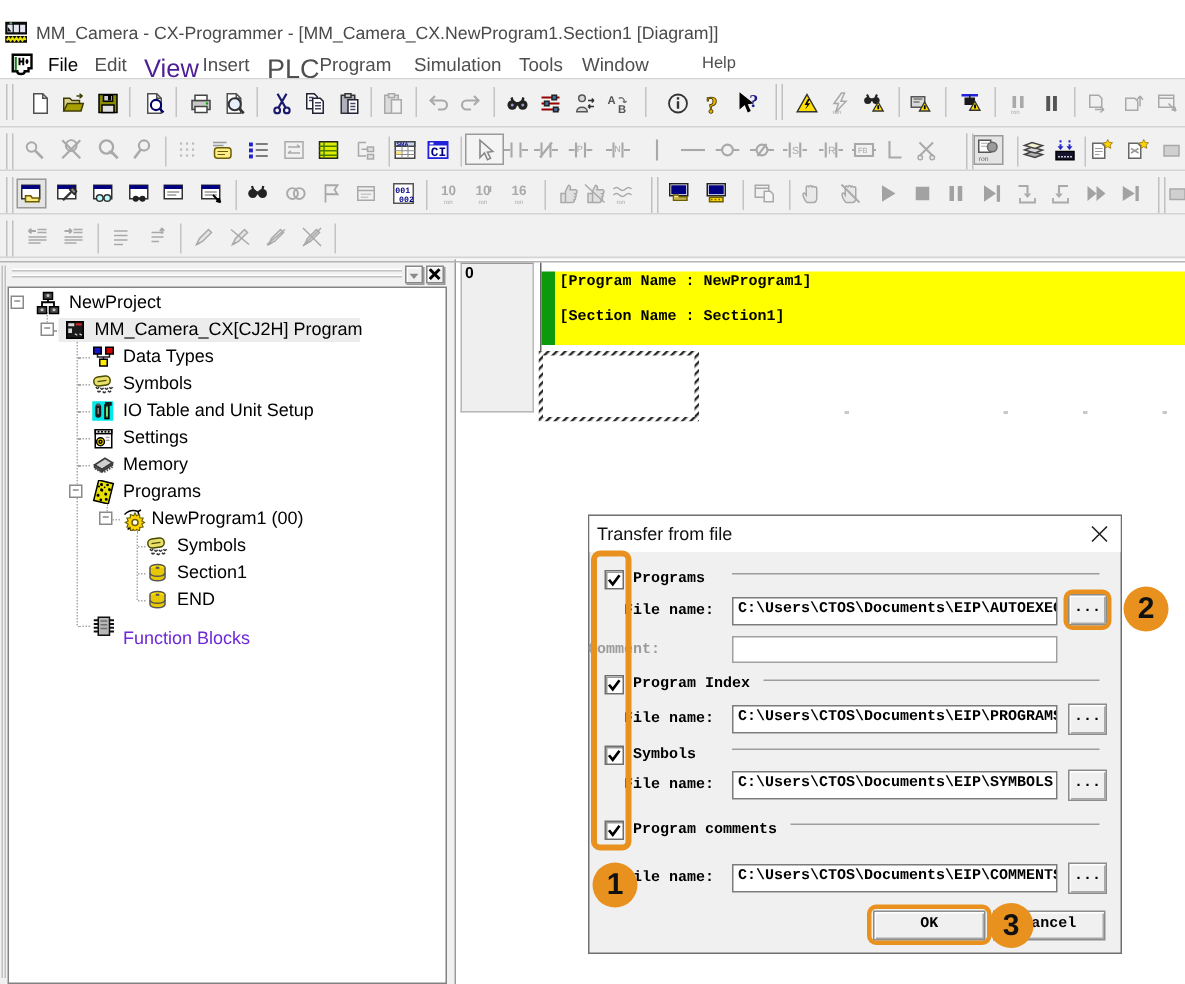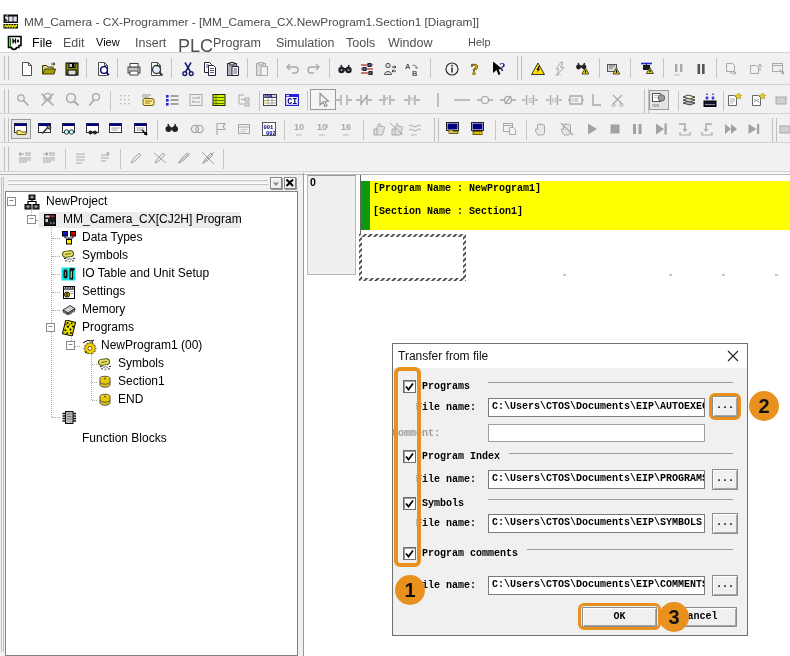--- a/index.html
+++ b/index.html
@@ -12,21 +12,21 @@
     <path d="M1.5 13 l1.3-1.8 1.3 1.8 1.3-1.8 1.3 1.8 1.3-1.8 1.3 1.8 1.3-1.8 1.3 1.8 1.3-1.8 1 1.4" stroke="#e8e000" fill="none" stroke-width="1.4"></path>
   </svg>
 <div class="tt" style="left:24px;top:15px;font-size:11.8px;letter-spacing:0px;color:#4a4a4a">MM_Camera - CX-Programmer - [MM_Camera_CX.NewProgram1.Section1 [Diagram]]</div>
 <svg style="position:absolute;left:7px;top:35px;z-index:10" width="16" height="16" viewBox="0 0 16 16">
     <path d="M1.5 1.5 h12.5 v9 l-2 0 v2 l-2.5 0 c0 2.5-5 2.5-5-0 l-3 0 z" fill="#fff" stroke="#000" stroke-width="1.6"></path>
     <path d="M3.5 3 v9" stroke="#1a7a1a" stroke-width="1.4"></path>
     <path d="M6 3.5 v5 M8.5 3.5 v5 M6 6 h2.5 M10 6 h2 M11 4.5 v3" fill="none" stroke="#000" stroke-width="1.3"></path>
   </svg>
 <div class="tt" style="left:32px;top:36px;font-size:12.5px;color:#000000">File</div>
 <div class="tt" style="left:63px;top:36px;font-size:12.5px;color:#4f4f4f">Edit</div>
-<div class="tt" style="left:96px;top:36px;font-size:11px;color:#000000">View</div>
+<div class="tt" style="left:96px;top:36px;font-size:17px;color:#4c1d95">View</div>
 <div class="tt" style="left:135px;top:36px;font-size:12.5px;color:#4f4f4f">Insert</div>
 <div class="tt" style="left:178px;top:36px;font-size:18px;color:#4f4f4f">PLC</div>
 <div class="tt" style="left:213px;top:36px;font-size:12.5px;color:#4f4f4f">Program</div>
 <div class="tt" style="left:276px;top:36px;font-size:12.5px;color:#4f4f4f">Simulation</div>
 <div class="tt" style="left:346px;top:36px;font-size:12.5px;color:#4f4f4f">Tools</div>
 <div class="tt" style="left:388px;top:36px;font-size:12.5px;color:#4f4f4f">Window</div>
 <div class="tt" style="left:468px;top:36px;font-size:11px;color:#4f4f4f">Help</div>
 <div class="ab" style="left:0;top:52px;width:790px;height:1px;background:#d4d4d4"></div>
 <div class="tb" style="top:53px;height:32px"></div>
 <div class="grip" style="left:4px;top:56px;height:24px"></div>
@@ -687,21 +687,21 @@
     <path d="M3 4.5 V11 c0 1.2 2.2 2.2 5 2.2 s5-1 5-2.2 V4.5" fill="#e8c800" stroke="#555"></path>
     <path d="M3 8 c0 1.2 2.2 2.2 5 2.2 s5-1 5-2.2" fill="none" stroke="#555"></path>
     <rect x="6.8" y="3.8" width="2.4" height="1.4" fill="#555"></rect>
   </svg>
 <div class="tt" style="left:118px;top:392px;font-size:12px;color:#000">END</div>
 <svg style="position:absolute;left:61px;top:409px;z-index:10" width="16" height="16" viewBox="0 0 16 16">
     <rect x="4.5" y="2.5" width="7.5" height="12" fill="#b8b8b8" stroke="#111"></rect>
     <path d="M1.5 4.5 h3 M1.5 7 h3 M1.5 9.5 h3 M1.5 12 h3 M12 4.5 h3 M12 7 h3 M12 9.5 h3 M12 12 h3" stroke="#111" stroke-width="1.4"></path>
     <path d="M6 5 h4.5 M6 7.5 h4.5 M6 10 h4.5" stroke="#6e6e6e" stroke-width=".9"></path>
   </svg>
-<div class="tt" style="left:82px;top:431px;font-size:12px;color:#000000">Function Blocks</div>
+<div class="tt" style="left:82px;top:418px;font-size:12px;color:#6d28d9">Function Blocks</div>
 <div class="ab" style="left:303px;top:173px;width:487px;height:483px;background:#fff;border-left:1px solid #9a9a9a"></div>
 <div class="ab" style="left:307px;top:175px;width:49px;height:100px;background:#efefef;border:1px solid #b8b8b8;border-top-color:#9a9a9a"></div>
 <div class="tt" style="left:310px;top:176px;font-size:10.5px;font-weight:bold;color:#000">0</div>
 <div class="ab" style="left:360px;top:175px;width:1px;height:59px;background:#666"></div>
 <div class="ab" style="left:361px;top:181px;width:9px;height:49px;background:#0c9a0c"></div>
 <div class="ab" style="left:370px;top:181px;width:420px;height:49px;background:#ffff00"></div>
 <div class="tt mono" style="left:373px;top:183px;font-size:10px;font-weight:bold">[Program Name : NewProgram1]</div>
 <div class="tt mono" style="left:373px;top:206px;font-size:10px;font-weight:bold">[Section Name : Section1]</div>
 <svg style="position:absolute;left:359px;top:234px" width="107" height="47" viewBox="0 0 107 47">
     <defs>

